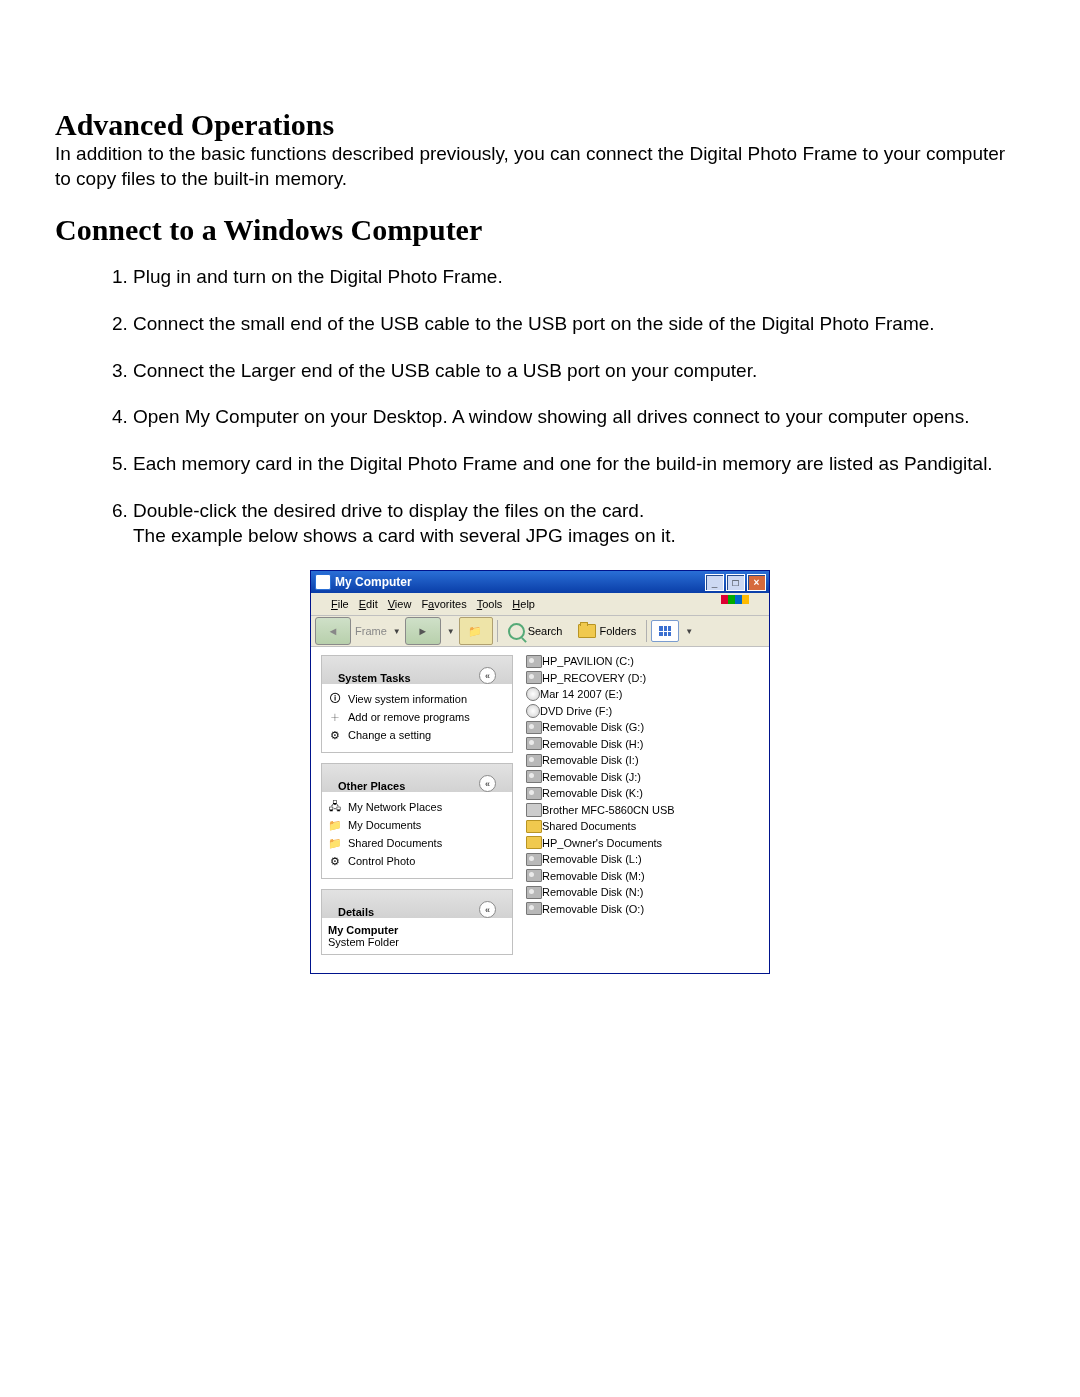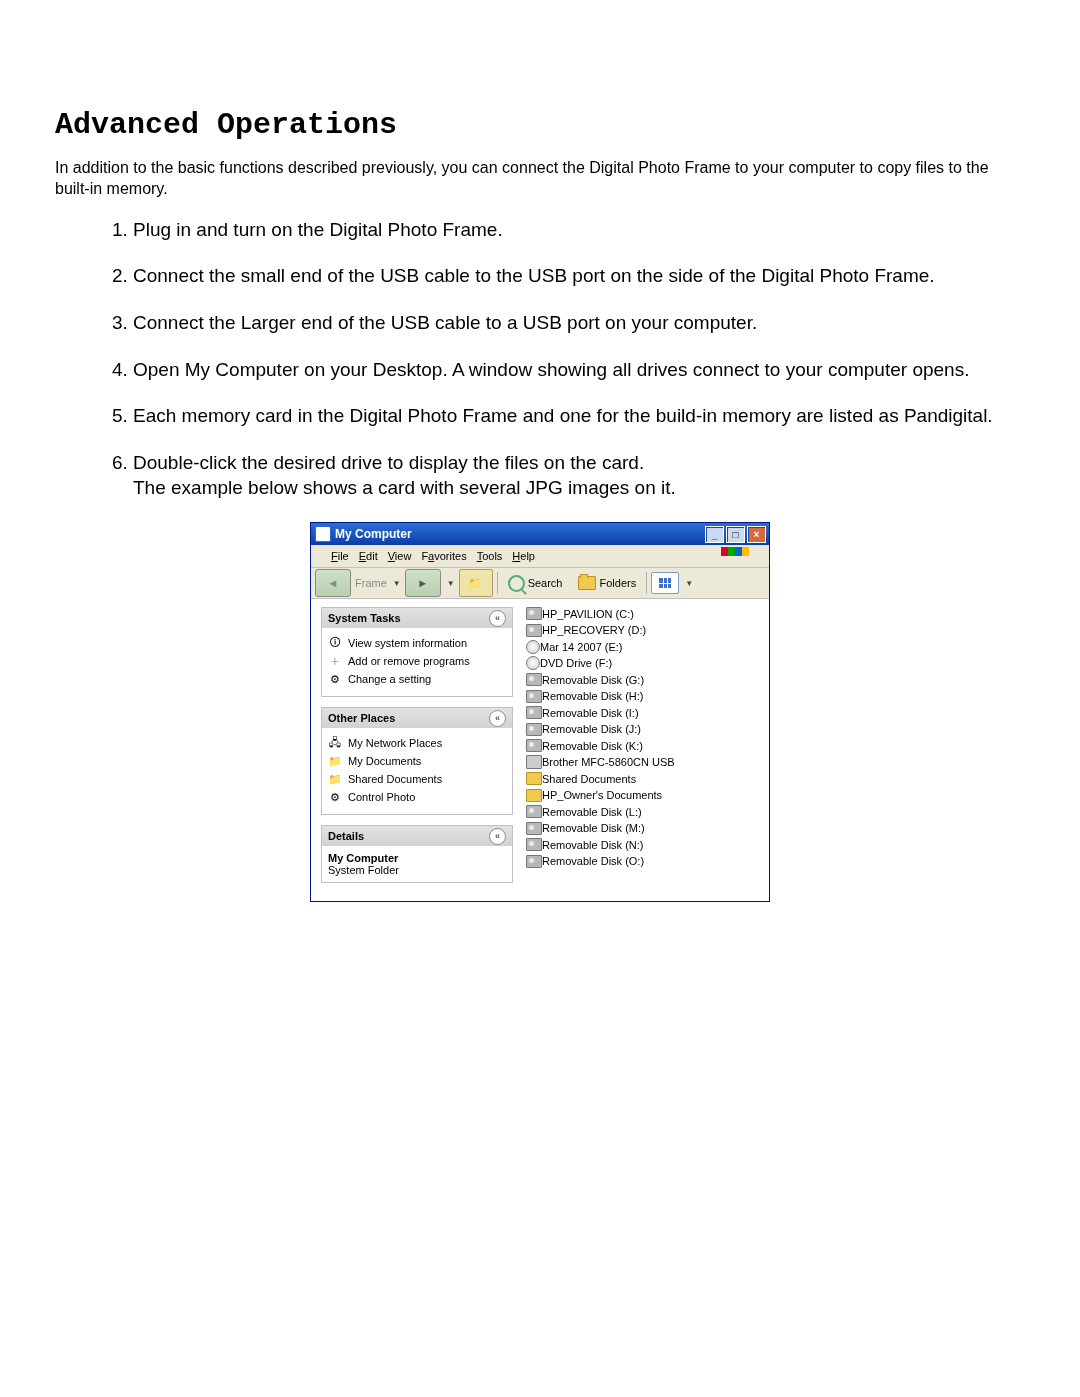--- a/index.html
+++ b/index.html
@@ -1,20 +1,20 @@
 <!DOCTYPE html>
 <html><head>
 <meta charset="utf-8">
 <style>
 body{margin:0;font-family:Arial,Helvetica,sans-serif;background:#fff;color:#000;width:1080px}
 .page{padding:108px 55px 100px 55px}
-h1,h2{margin:0;font-family:Liberation Mono, monospace}
+h1,h2{margin:0;font-family:Liberation Serif, serif}
 h1{font-size:30px;font-weight:700}
 h2{font-size:30px;font-weight:700;margin-top:22px}
-.lead{font-size:16px;line-height:1.3;margin-top:16px;max-width:960px}
+.lead{font-size:19px;line-height:1.3;margin-top:0;max-width:960px}
 .intro2{font-size:19px;margin-top:2px}
 ol.steps{font-size:19px;margin:18px 0 0 0;padding-left:78px;max-width:960px}
 ol.steps li{margin-bottom:22px;line-height:1.3}
 .figwrap{display:flex;justify-content:center}
 .win{width:458px;font-family:Tahoma,Arial,sans-serif;font-size:11px;color:#000;background:#fff;border:1px solid #00138c;box-shadow:0 0 0 1px #fff inset}
 .tb{height:22px;background:linear-gradient(#2a6fd6,#0a3ea8);display:flex;align-items:center;color:#fff;font-size:12px;padding:0 3px 0 4px;font-weight:700}
 .tb .ticon{width:14px;height:14px;margin-right:4px;background:#fff;border:1px solid #2a6fd6;display:inline-block;border-radius:2px}
 .tb .spacer{flex:1}
 .tb .wbtn{width:17px;height:15px;background:#cdd9f3;color:#000;display:inline-flex;align-items:center;justify-content:center;margin-left:2px;font-size:10px;border:1px solid #fff;box-shadow:1px 1px 0 #244b8f inset;font-family:Arial}
 .tb .wbtn.close{background:#d66a3d;color:#fff}
@@ -38,21 +38,21 @@
 .mag:after{content:"";position:absolute;width:6px;height:2px;background:#5a7;bottom:-3px;right:-4px;transform:rotate(45deg)}
 .foldicon{width:16px;height:12px;background:#f0c94e;border:1px solid #b89423;border-radius:1px;display:inline-block;position:relative}
 .foldicon:before{content:"";position:absolute;top:-3px;left:1px;width:6px;height:3px;background:#f0c94e;border:1px solid #b89423;border-bottom:none;border-radius:1px 1px 0 0}
 .views{width:26px;height:20px;border:1px solid #7a9ccf;display:inline-flex;align-items:center;justify-content:center;background:#fff;border-radius:2px}
 .views .grid{width:12px;height:10px;display:grid;grid-template-columns:1fr 1fr 1fr;grid-template-rows:1fr 1fr;gap:1px}
 .views .grid span{background:#3a6fd0}
 .dd{font-size:8px;color:#444;margin-left:2px}
 .body{display:flex;background:#fff}
 .side{width:192px;background:#fff;border-right:1px solid #fff;padding:8px 6px 8px 10px}
 .panel{border:1px solid #c0c0c0;margin-bottom:10px;background:#fff}
-.phead{height:20px;background:linear-gradient(#e2e2e2,#d2d2d2);display:flex;align-items:center;padding:0 6px;font-weight:700;color:#000;font-size:11px}
+.phead{height:28px;background:linear-gradient(#e2e2e2,#d2d2d2);display:flex;align-items:flex-end;padding:0 16px;font-weight:700;color:#000;font-size:11px}
 .phead .chev{margin-left:auto;width:15px;height:15px;border:1px solid #8a8a8a;border-radius:50%;display:inline-flex;align-items:center;justify-content:center;font-size:9px;color:#555;background:#fefefe}
 .pbody{padding:6px 4px 8px 6px}
 .pbody .row{display:flex;align-items:center;gap:6px;height:18px;color:#000}
 .pbody .ricon{width:14px;height:14px;display:inline-flex;align-items:center;justify-content:center;font-size:11px}
 .drives{flex:1;padding:6px 4px 4px 6px}
 .drow{display:flex;align-items:center;height:16.5px;font-size:11px;color:#000}
 .dicon{width:14px;height:11px;display:inline-block;background:#b8b8b8;border:1px solid #777;border-radius:1px;position:relative}
 .dicon.disk:before{content:"";position:absolute;top:2px;left:2px;width:5px;height:5px;border-radius:50%;background:#eaeaea}
 .dicon.cd{border-radius:50%;width:12px;height:12px;background:radial-gradient(#fff,#cfcfcf)}
 .dicon.printer{height:12px;background:#ccc}
@@ -61,20 +61,21 @@
 .details .dl{font-weight:700;font-size:11px}
 .details .ds{font-size:11px}
 </style>
 </head>
 <body>
 
 <div class="page">
   <h1>Advanced Operations</h1>
   <div class="lead">In addition to the basic functions described previously, you can connect the Digital Photo Frame to your computer to copy files to the built-in memory.</div>
 
+  <h2>Connect to a Windows Computer</h2>
 
   <ol class="steps">
     <li>Plug in and turn on the Digital Photo Frame.</li>
     <li>Connect the small end of the USB cable to the USB port on the side of the Digital Photo Frame.</li>
     <li>Connect the Larger end of the USB cable to a USB port on your computer.</li>
     <li>Open My Computer on your Desktop. A window showing all drives connect to your computer opens.</li>
     <li>Each memory card in the Digital Photo Frame and one for the build-in memory are listed as Pandigital.</li>
     <li>Double-click the desired drive to display the files on the card.<br>The example below shows a card with several JPG images on it.</li>
   </ol>
 

